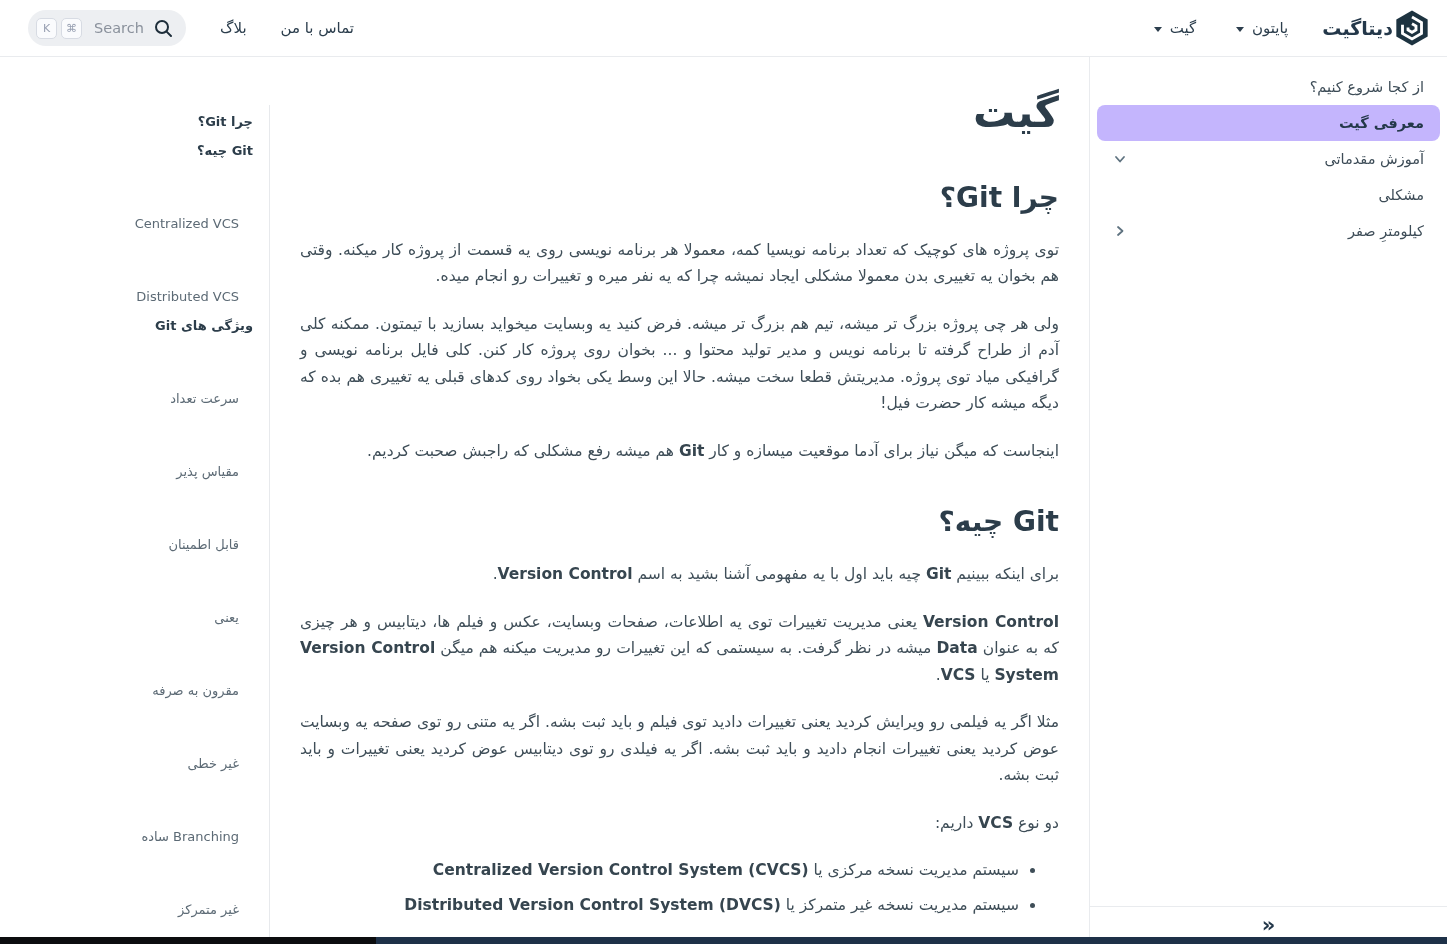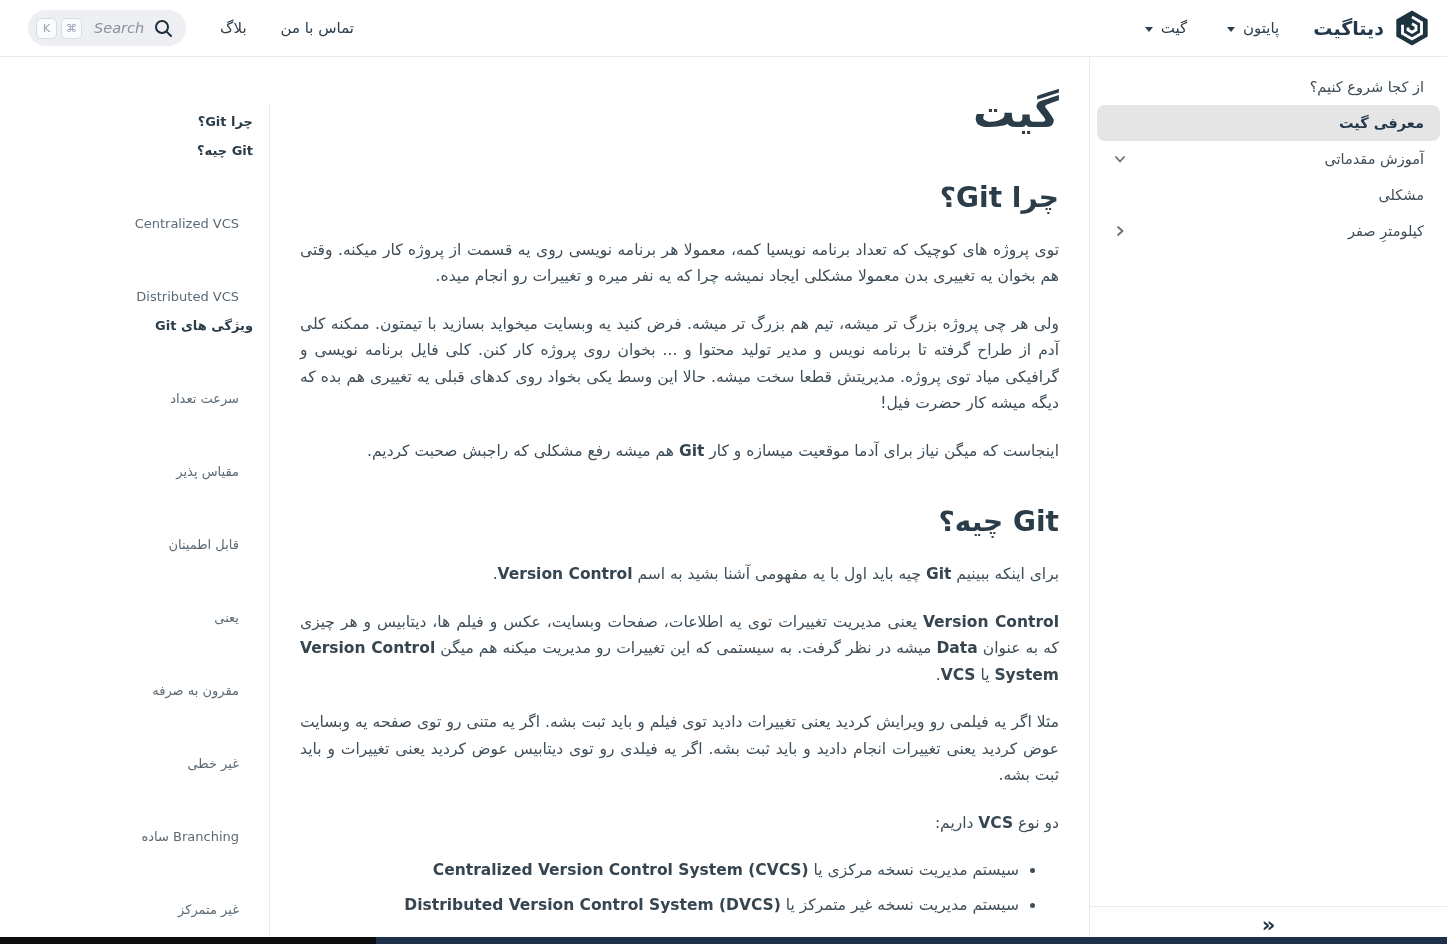--- a/index.html
+++ b/index.html
@@ -8,52 +8,52 @@
     position: relative; width: 1447px; height: 944px; overflow: hidden;
     direction: rtl; background: #fff;
     font-family: "DejaVu Sans", sans-serif; color: #3f4e58;
   }
 
   
   .navbar {
     height: 57px; display: flex; align-items: center;
     padding: 0 16px; border-bottom: 1px solid #e9ebee; background: #fff;
   }
-  .brand { display: flex; align-items: center; gap: 9px; cursor: pointer; }
+  .brand { display: flex; align-items: center; cursor: pointer; }
   .brand-title { font-size: 19px; font-weight: bold; color: #24384a; }
   .nav-links { display: flex; align-items: center; margin-right: 34px; gap: 40px; }
   .nav-item { display: flex; align-items: center; gap: 8px; font-size: 15px; color: #2c3e4d; cursor: pointer; }
   .caret-down { width: 0; height: 0; border-left: 4.5px solid transparent; border-right: 4.5px solid transparent; border-top: 5.5px solid #2c3e4d; margin-top: 2px; }
   .left-group { margin-right: auto; display: flex; align-items: center; gap: 34px; }
   .plain-link { font-size: 15px; color: #2c3e4d; cursor: pointer; }
   .searchbar {
     direction: ltr; display: flex; align-items: center;
     width: 158px; height: 36px; border-radius: 20px; background: #edeff2;
     padding: 0 13px 0 8px; cursor: pointer; margin-left: 12px;
   }
   .kbd {
     min-width: 21px; height: 21px; border-radius: 5px; background: #fafbfd;
     border: 1px solid #d7dbe3; color: #98a0b2; font-size: 11px;
     display: flex; align-items: center; justify-content: center; margin-right: 4px; padding: 0 3px;
   }
-  .search-text { color: #8a919c; font-size: 14.5px; margin-left: 8px; font-style: italic; }
+  .search-text { color: #8a919c; font-size: 14.5px; margin-left: 8px; }
   .search-glass { margin-left: auto; display: flex; }
 
   
   .bodywrap { display: flex; height: 887px; }
 
   
   .doc-sidebar { width: 358px; flex-shrink: 0; border-left: 1px solid #e9ebee; display: flex; flex-direction: column; }
   .menu { flex: 1; padding: 12px 7px; }
   .menu-item {
     height: 36px; border-radius: 8px; display: flex; align-items: center;
     justify-content: space-between; padding: 0 16px; margin-bottom: 0;
     font-size: 14.5px; color: #3d4c57; cursor: pointer;
   }
-  .menu-item.active { background: #e5e5e5; color: #24384a; font-weight: bold; }
+  .menu-item.active { background: #c4b5fd; color: #24384a; font-weight: bold; }
   .menu-item .chev { display: none; }
   .menu-item.chev-down .chev.down { display: flex; }
   .menu-item.chev-right .chev.right { display: flex; }
   .collapse-bar { border-top: 1px solid #e9ebee; height: 38px; display: flex; align-items: center; justify-content: center; }
   .collapse-btn { font-size: 21px; font-weight: bold; color: #24384a; cursor: pointer; direction: ltr; line-height: 1; }
 
   
   .main { flex: 1; display: flex; min-width: 0; }
   .content { flex: 1; padding: 30px 30px 0 30px; min-width: 0; }
   .toc { width: 270px; flex-shrink: 0; padding-top: 48px; }

